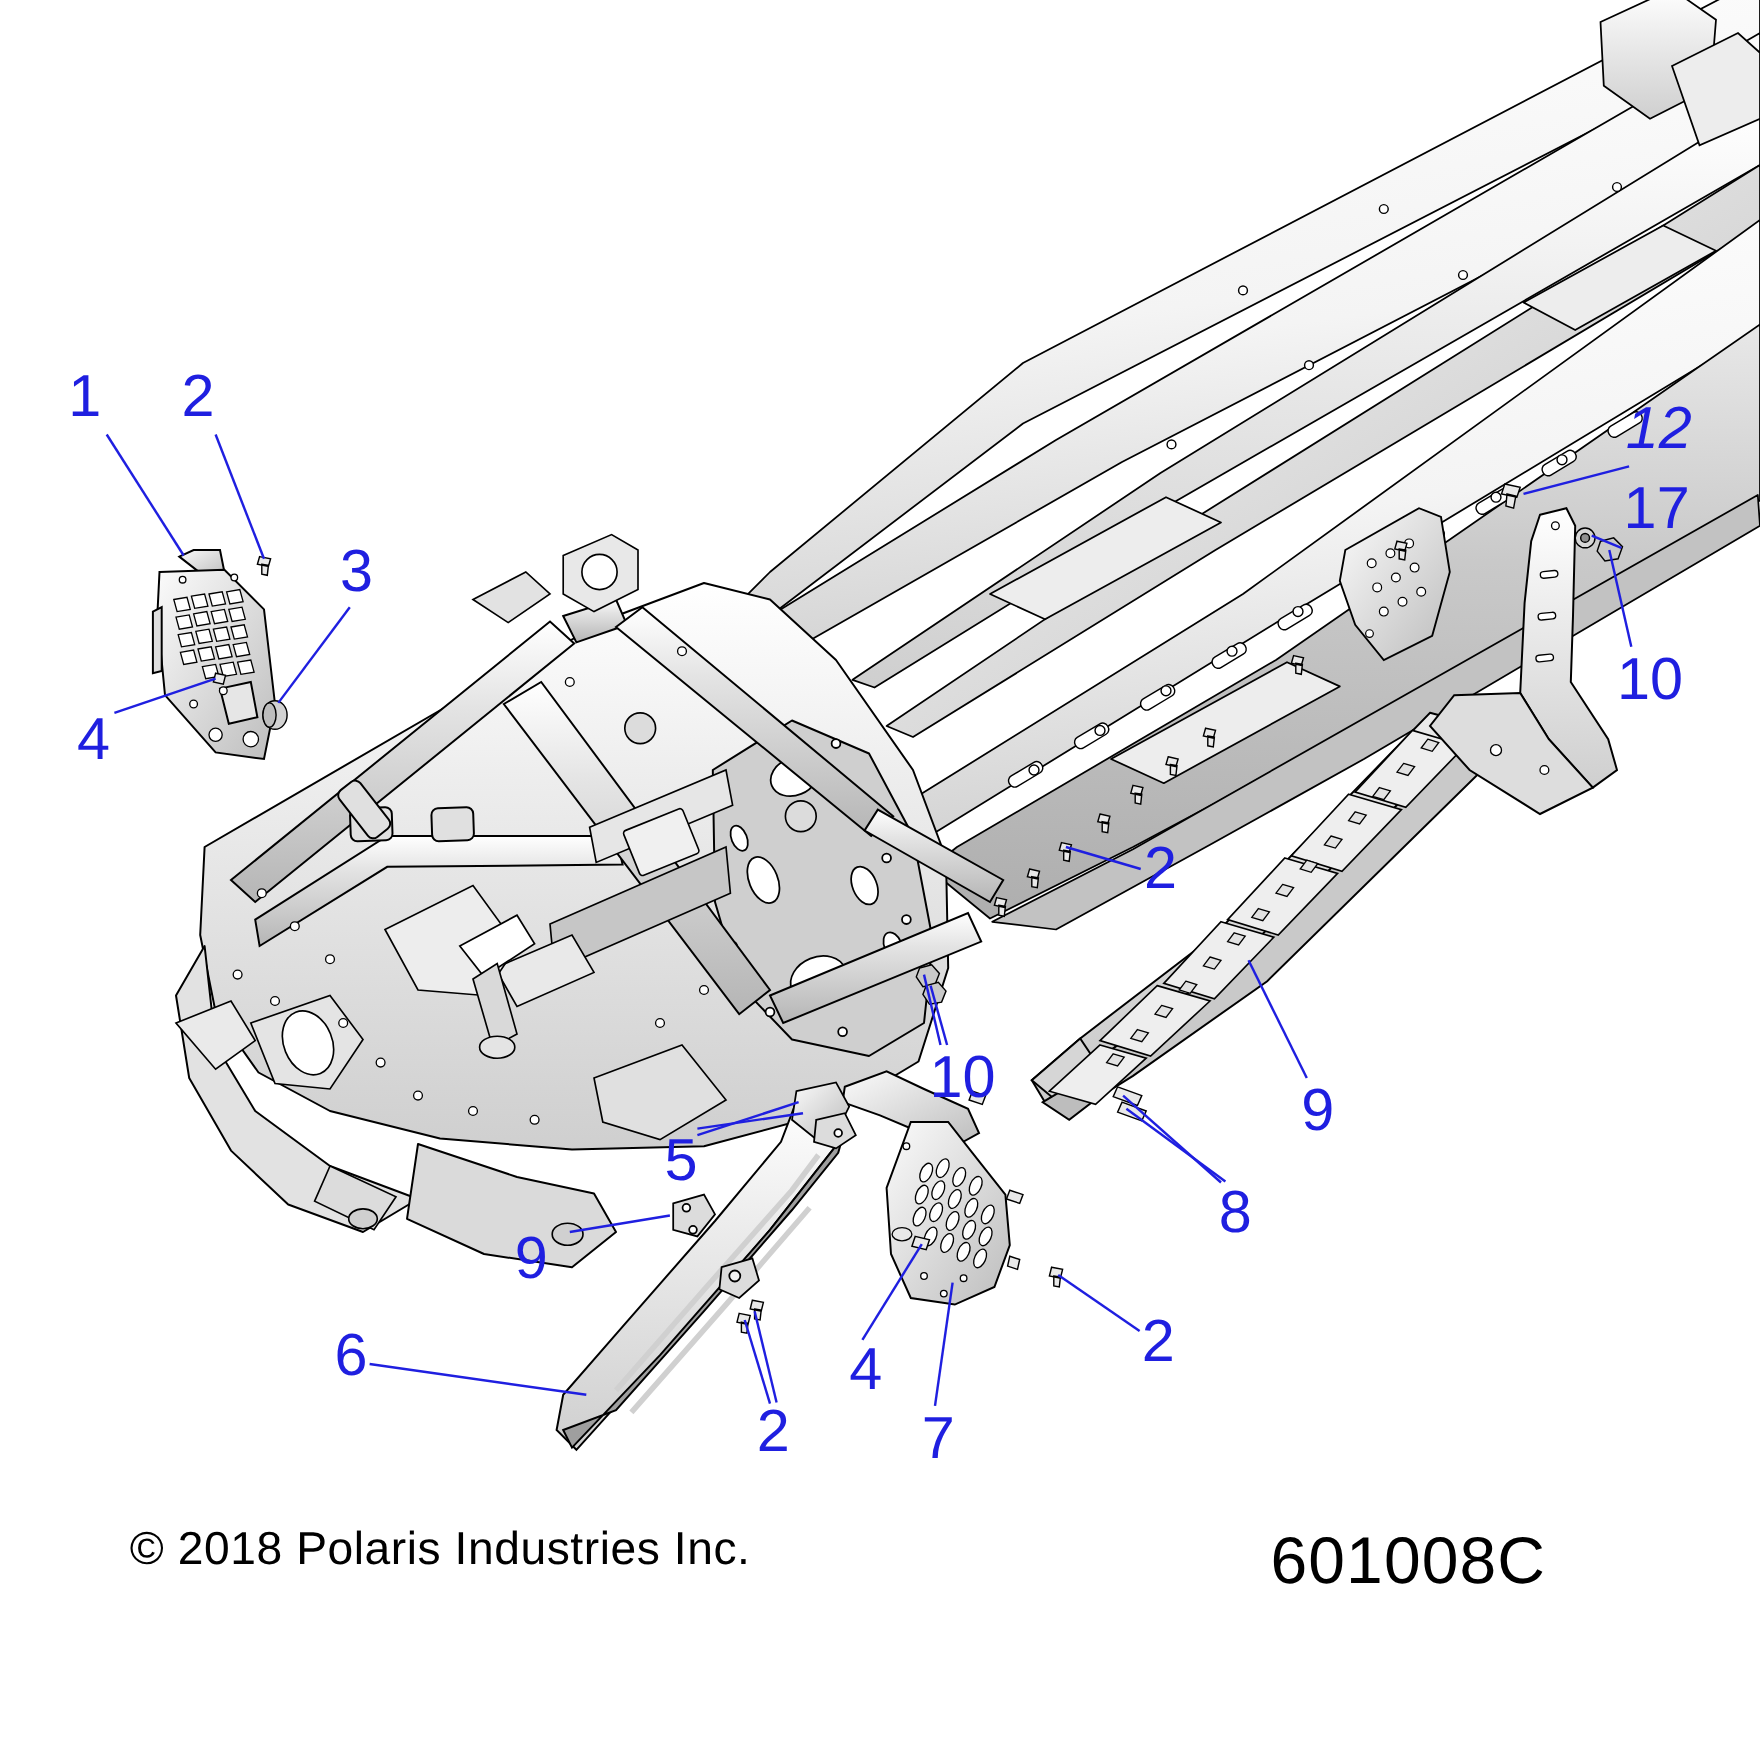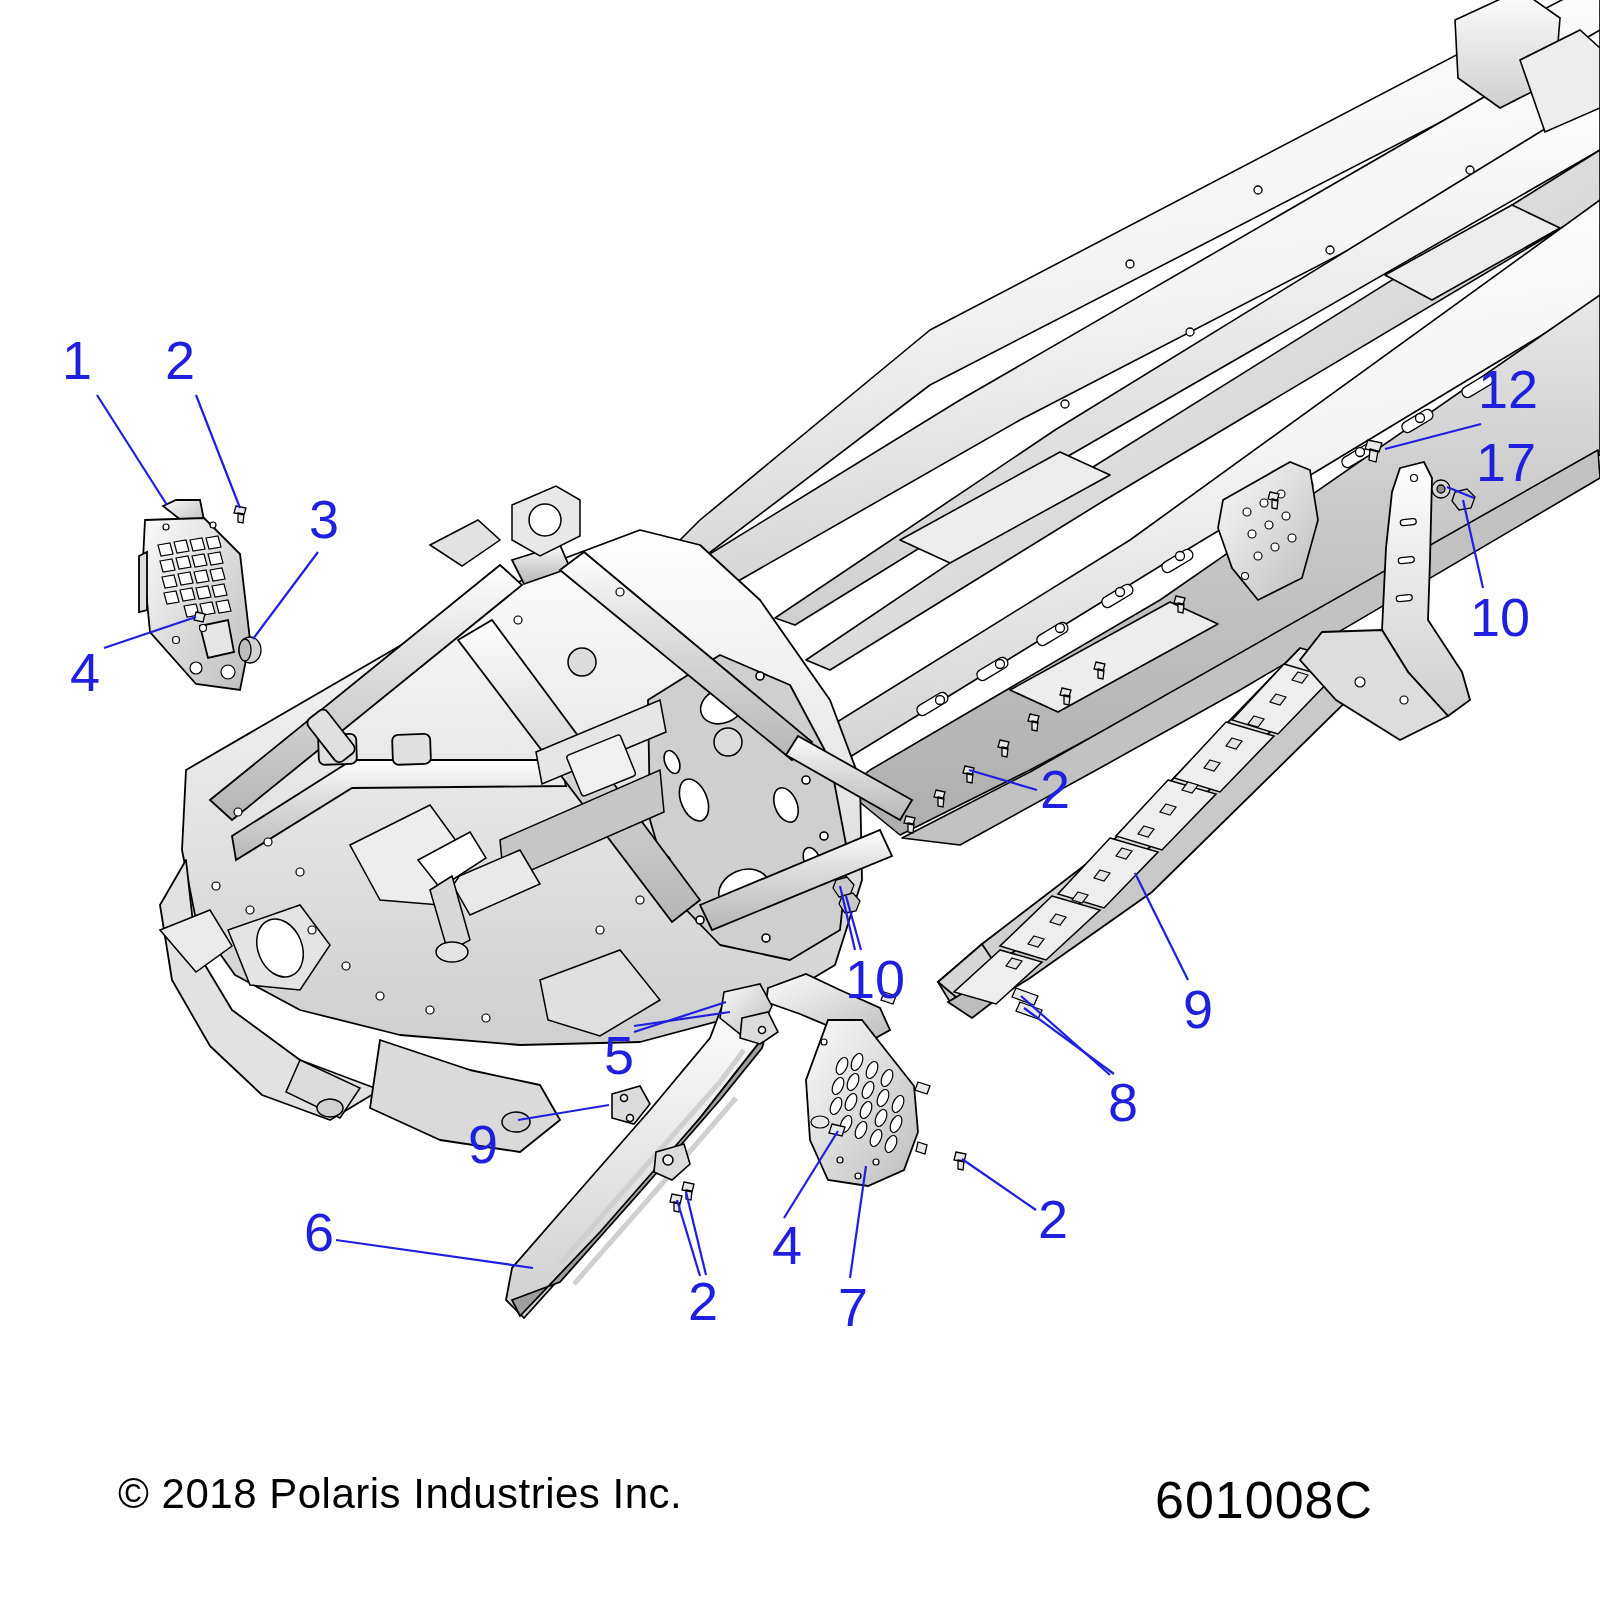--- a/index.html
+++ b/index.html
@@ -1,22 +1,22 @@
 <!DOCTYPE html>
 <html><head>
 <meta charset="utf-8">
 <style>
   html,body{margin:0;padding:0;background:#ffffff;}
   body{width:1600px;height:1600px;position:relative;overflow:hidden;
        font-family:"Liberation Sans",sans-serif;}
   #diagram{position:absolute;inset:0;width:1600px;height:1600px;}
-  .footer-row{position:absolute;left:0;top:1470px;width:1484px;height:110px;}
+  .footer-row{position:absolute;left:0;top:1384px;width:1484px;height:110px;}
   .copyright{position:absolute;left:118px;top:0;font-size:42px;color:#000;
              letter-spacing:.5px;white-space:nowrap;}
-  .partno{position:absolute;left:1155px;top:0;font-size:52px;color:#000;
+  .partno{position:absolute;left:1155px;top:0;font-size:60px;color:#000;
           font-weight:400;letter-spacing:1px;white-space:nowrap;}
   .callout{position:absolute;color:#1f1fe0;font-size:54px;line-height:54px;
            font-weight:400;user-select:none;white-space:nowrap;}
 </style>
 </head>
 <body>
 
 <svg id="diagram" viewBox="0 0 1600 1600">
   <defs>
     <linearGradient id="gMetal" x1="0" y1="0" x2="0" y2="1">
@@ -414,21 +414,21 @@
       <line x1="850" y1="1278" x2="866" y2="1166"></line>
       <line x1="1036" y1="1210" x2="962" y2="1159"></line>
     </g>
 </svg>
 
 <div id="callout-layer">
     <div class="callout" style="left: 62px; top: 333px;">1</div>
     <div class="callout" style="left: 165px; top: 333px;">2</div>
     <div class="callout" style="left: 309px; top: 492px;">3</div>
     <div class="callout" style="left: 70px; top: 645px;">4</div>
-    <div class="callout" style="left: 1478px; top: 362px;">12</div>
+    <div class="callout" style="left: 1478px; top: 362px; font-style: italic;">12</div>
     <div class="callout" style="left: 1476px; top: 435px;">17</div>
     <div class="callout" style="left: 1470px; top: 590px;">10</div>
     <div class="callout" style="left: 1040px; top: 762px;">2</div>
     <div class="callout" style="left: 845px; top: 952px;">10</div>
     <div class="callout" style="left: 1183px; top: 982px;">9</div>
     <div class="callout" style="left: 1108px; top: 1075px;">8</div>
     <div class="callout" style="left: 604px; top: 1028px;">5</div>
     <div class="callout" style="left: 468px; top: 1117px;">9</div>
     <div class="callout" style="left: 304px; top: 1205px;">6</div>
     <div class="callout" style="left: 688px; top: 1274px;">2</div>

